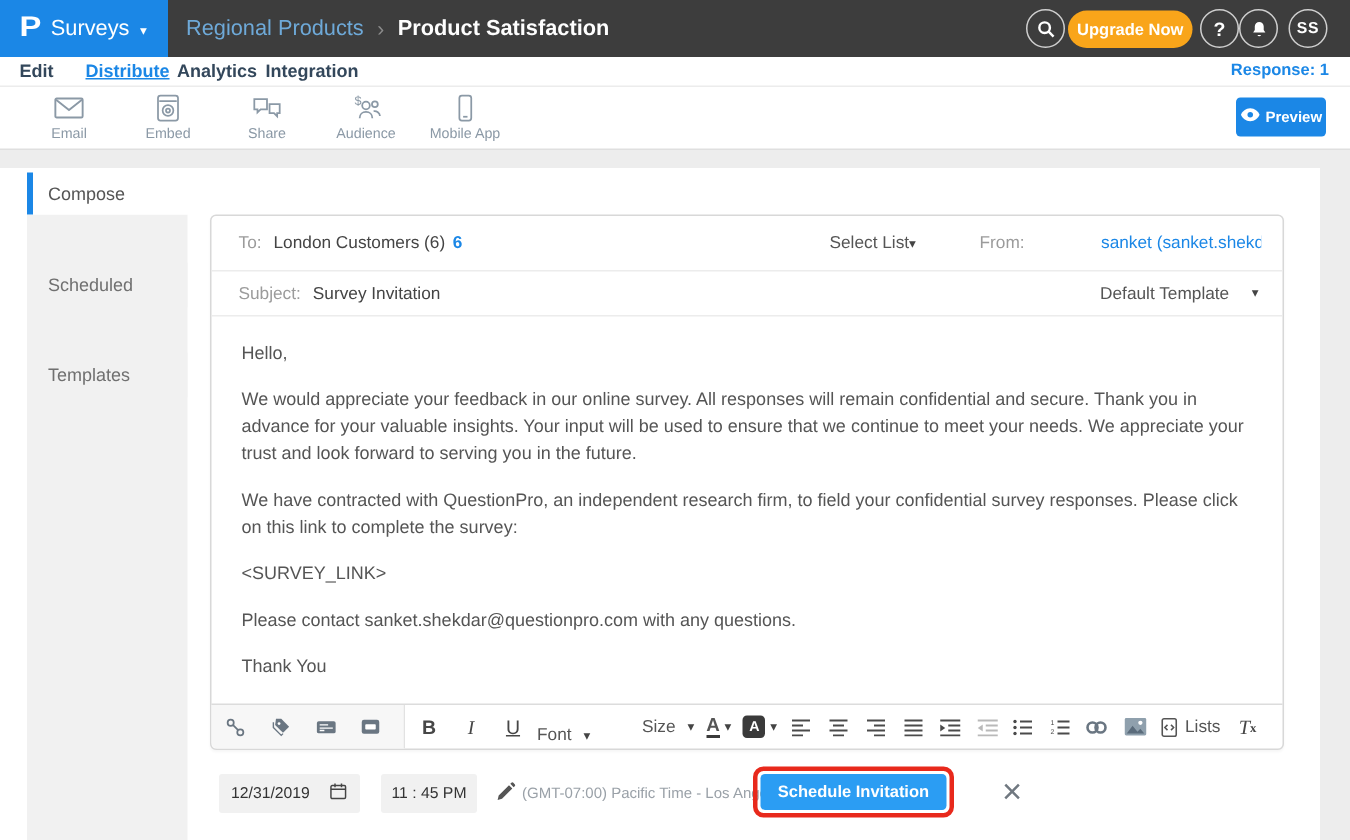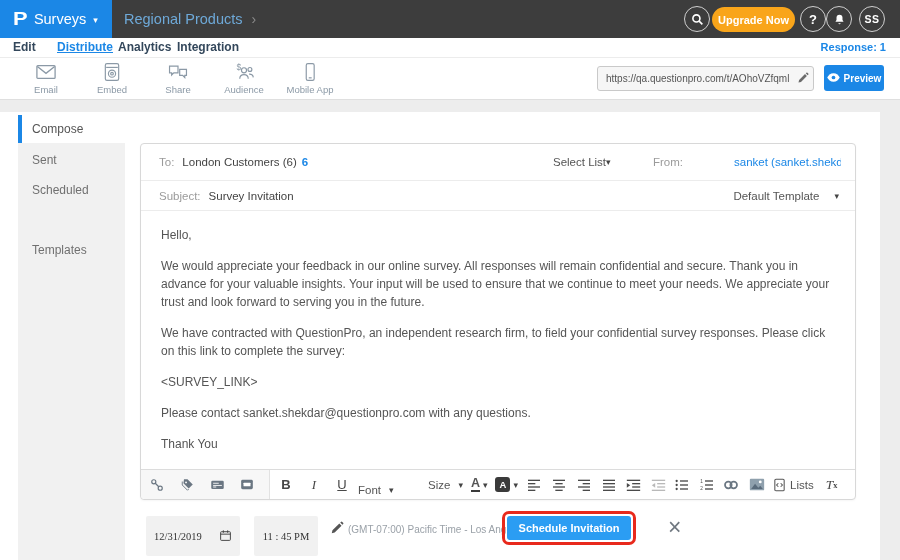--- a/index.html
+++ b/index.html
@@ -94,22 +94,22 @@
   .ed-dd { display:flex; align-items:center; gap:8px; color:#555; font-size:11.5px; cursor:pointer; }
   .ed-sep { width:8px; }
   .fontcolor { font-weight:bold; font-size:12.5px; border-bottom:2.5px solid #3a3a3a; line-height:13px; }
   .bgcolor { width:15px; height:15px; background:#3a3a3a; border-radius:3px; color:#fff;
     font-size:9.5px; font-weight:bold; display:flex; align-items:center; justify-content:center; }
   .ed-disabled { opacity:.38; cursor:default; }
   .source-label { font-size:11.5px; color:#555; margin-left:4px; }
   .tx { font-family:"Liberation Serif",serif; font-style:italic; font-size:13.5px; }
   .tx sub { font-size:8.5px; font-style:normal; font-weight:bold; }
   
-  .date-field, .time-field { position:absolute; top:516px; height:40px; background:#f1f1f1;
-    border-radius:2px; display:flex; align-items:center; font-size:10.5px; color:#333; cursor:pointer;font-family:Liberation Serif, serif; }
+  .date-field, .time-field { position:absolute; top:516px; height:26px; background:#f1f1f1;
+    border-radius:2px; display:flex; align-items:center; font-size:10.5px; color:#333; cursor:pointer; }
   .date-field { left:146px; width:94px; justify-content:space-between; padding:0 8px; }
   .time-field { left:254px; width:64px; justify-content:center; }
   .edit-time-btn { position:absolute; left:330px; top:521px; cursor:pointer; }
   .tz-group { position:absolute; left:348px; top:516px; height:26px; display:flex; align-items:center;
     gap:5px; }
   .tz-text { font-size:10px; color:#9aa1a8; }
   .tz-help { width:12px; height:12px; border-radius:50%; background:#404a54; color:#fff;
     font-size:8px; font-weight:bold; display:flex; align-items:center; justify-content:center; cursor:pointer; }
   .sched-ring { position:absolute; left:502px; top:511px; width:134px; height:34px;
     border:3px solid #e8291c; border-radius:7px; display:flex; align-items:center; justify-content:center; }
@@ -125,20 +125,21 @@
 
   <div class="topbar">
     <div class="brand">
       <span class="logo">P</span>
       <span class="plabel">Surveys</span>
       <span class="caret">▾</span>
     </div>
     <div class="breadcrumb">
       <span class="bc-parent">Regional Products</span>
       <span class="bc-sep">›</span>
+      <span class="bc-current">Product Satisfaction</span>
     </div>
     <div class="circle-btn" style="left:684px;">
       <span>
         <svg width="13" height="13" viewBox="0 0 24 24" fill="none" stroke="#fff" stroke-width="3">
             <circle cx="10" cy="10" r="6.5"></circle>
             <line x1="15" y1="15" x2="21" y2="21"></line>
           </svg>
       </span>
     </div>
     <button class="upgrade-btn">Upgrade Now</button>
@@ -212,47 +213,36 @@
       <div class="channel">
         <span>
           <svg width="20" height="20" viewBox="0 0 24 24" fill="none" stroke="#8b99a6" stroke-width="1.4">
               <rect x="7.5" y="2" width="9.5" height="20" rx="2"></rect>
               <line x1="10.5" y1="19" x2="14" y2="19"></line>
             </svg>
         </span>
         <span class="channel-label">Mobile App</span>
       </div>
     </div>
-    <div class="url-field">
-      <span class="url-text">https://qa.questionpro.com/t/AOhoVZfqml</span>
-      <span class="url-edit">
-        <span>
-          <svg width="12" height="12" viewBox="0 0 24 24" fill="#6b6b6b">
-              <path d="M3 21l1.2-5L16 4.2 19.8 8 8 19.8 3 21zM17.5 2.7L21.3 6.5 22.5 5.3a1.6 1.6 0 0 0 0-2.3L21 1.5a1.6 1.6 0 0 0-2.3 0z"></path>
-            </svg>
-        </span>
-      </span>
-    </div>
     <button class="preview-btn">
       <span>
         <svg width="13" height="11" viewBox="0 0 24 18" fill="#fff">
             <path d="M12 1C6.5 1 2.3 5 .5 9 2.3 13 6.5 17 12 17s9.7-4 11.5-8C21.7 5 17.5 1 12 1z"></path>
             <circle cx="12" cy="9" r="3.4" fill="#1b87e6"></circle>
           </svg>
       </span>
       <span>Preview</span>
     </button>
   </div>
 
   <div class="content-bg"></div>
   <div class="panel-bg"></div>
 
   <div class="side-gray"></div>
   <div class="side-item active" style="top:115px;">Compose</div>
-  <div class="side-item" style="top:145px;">Sent</div>
   <div class="side-item" style="top:175px;">Scheduled</div>
   <div class="side-item" style="top:235px;">Templates</div>
 
   <div class="card">
 
     <div class="row-to">
       <span class="fld-label">To:</span>
       <span class="to-value">London Customers (6)</span>
       <span class="to-count">6</span>
       <span class="select-list">

